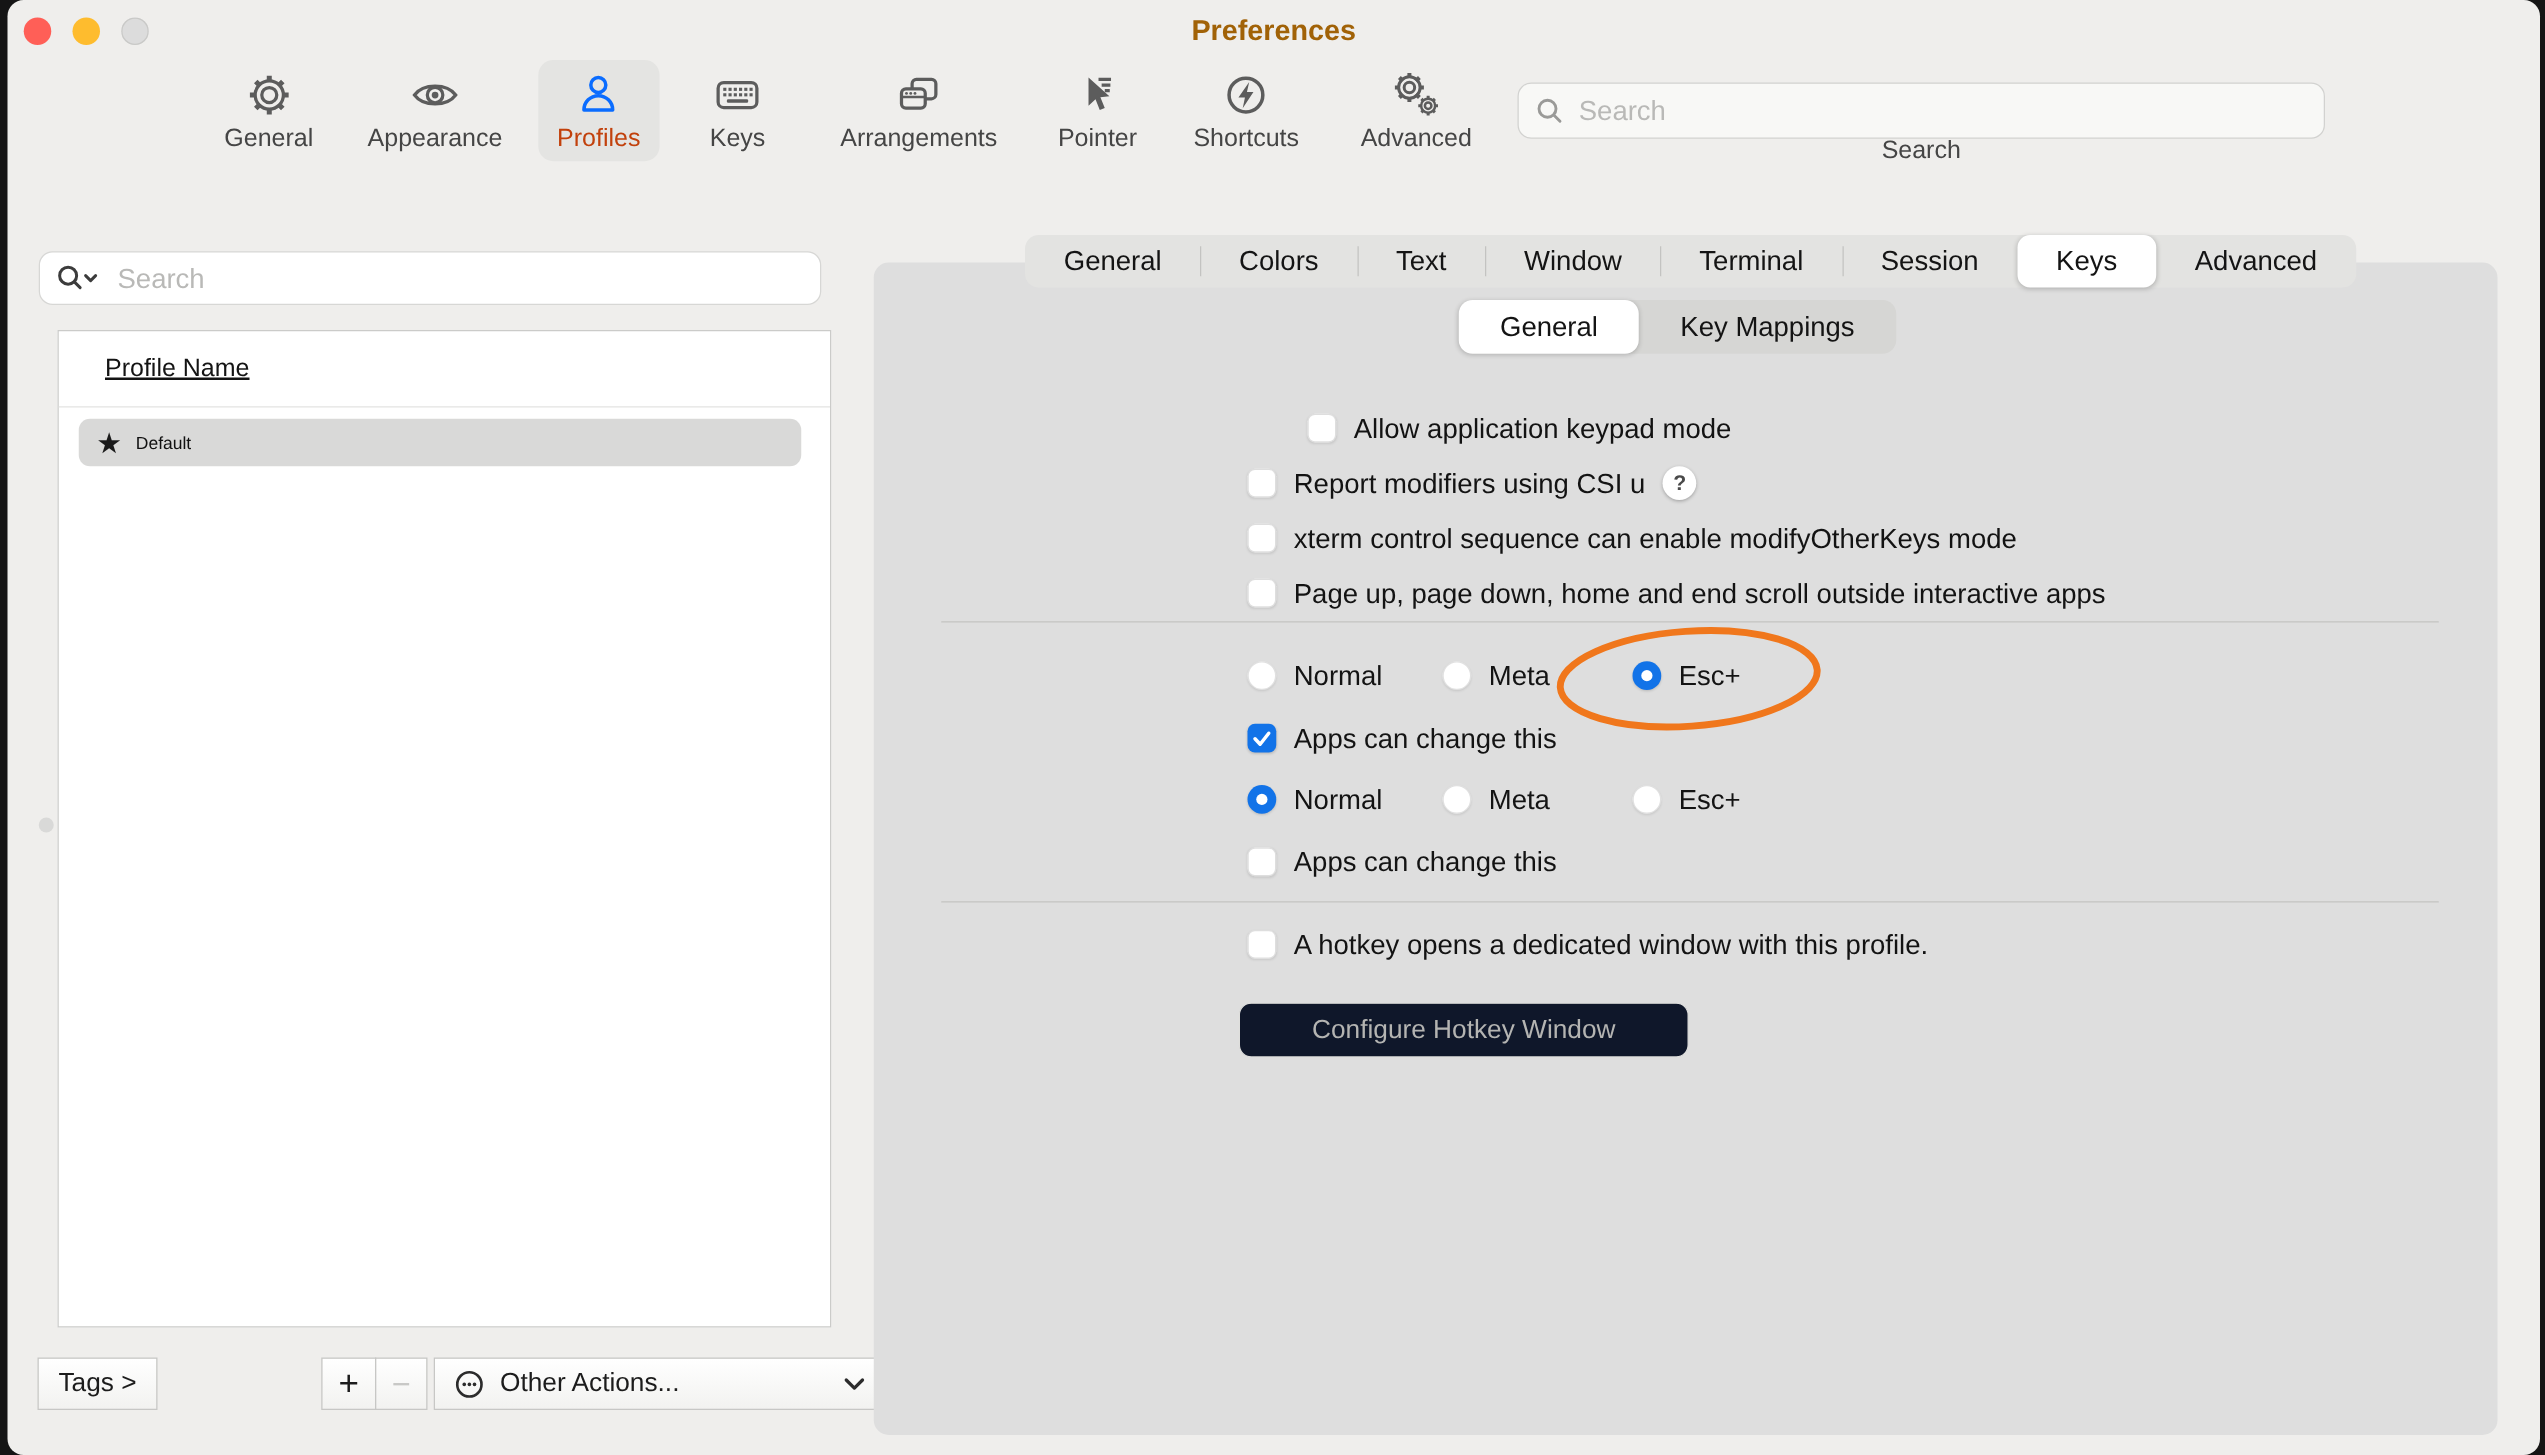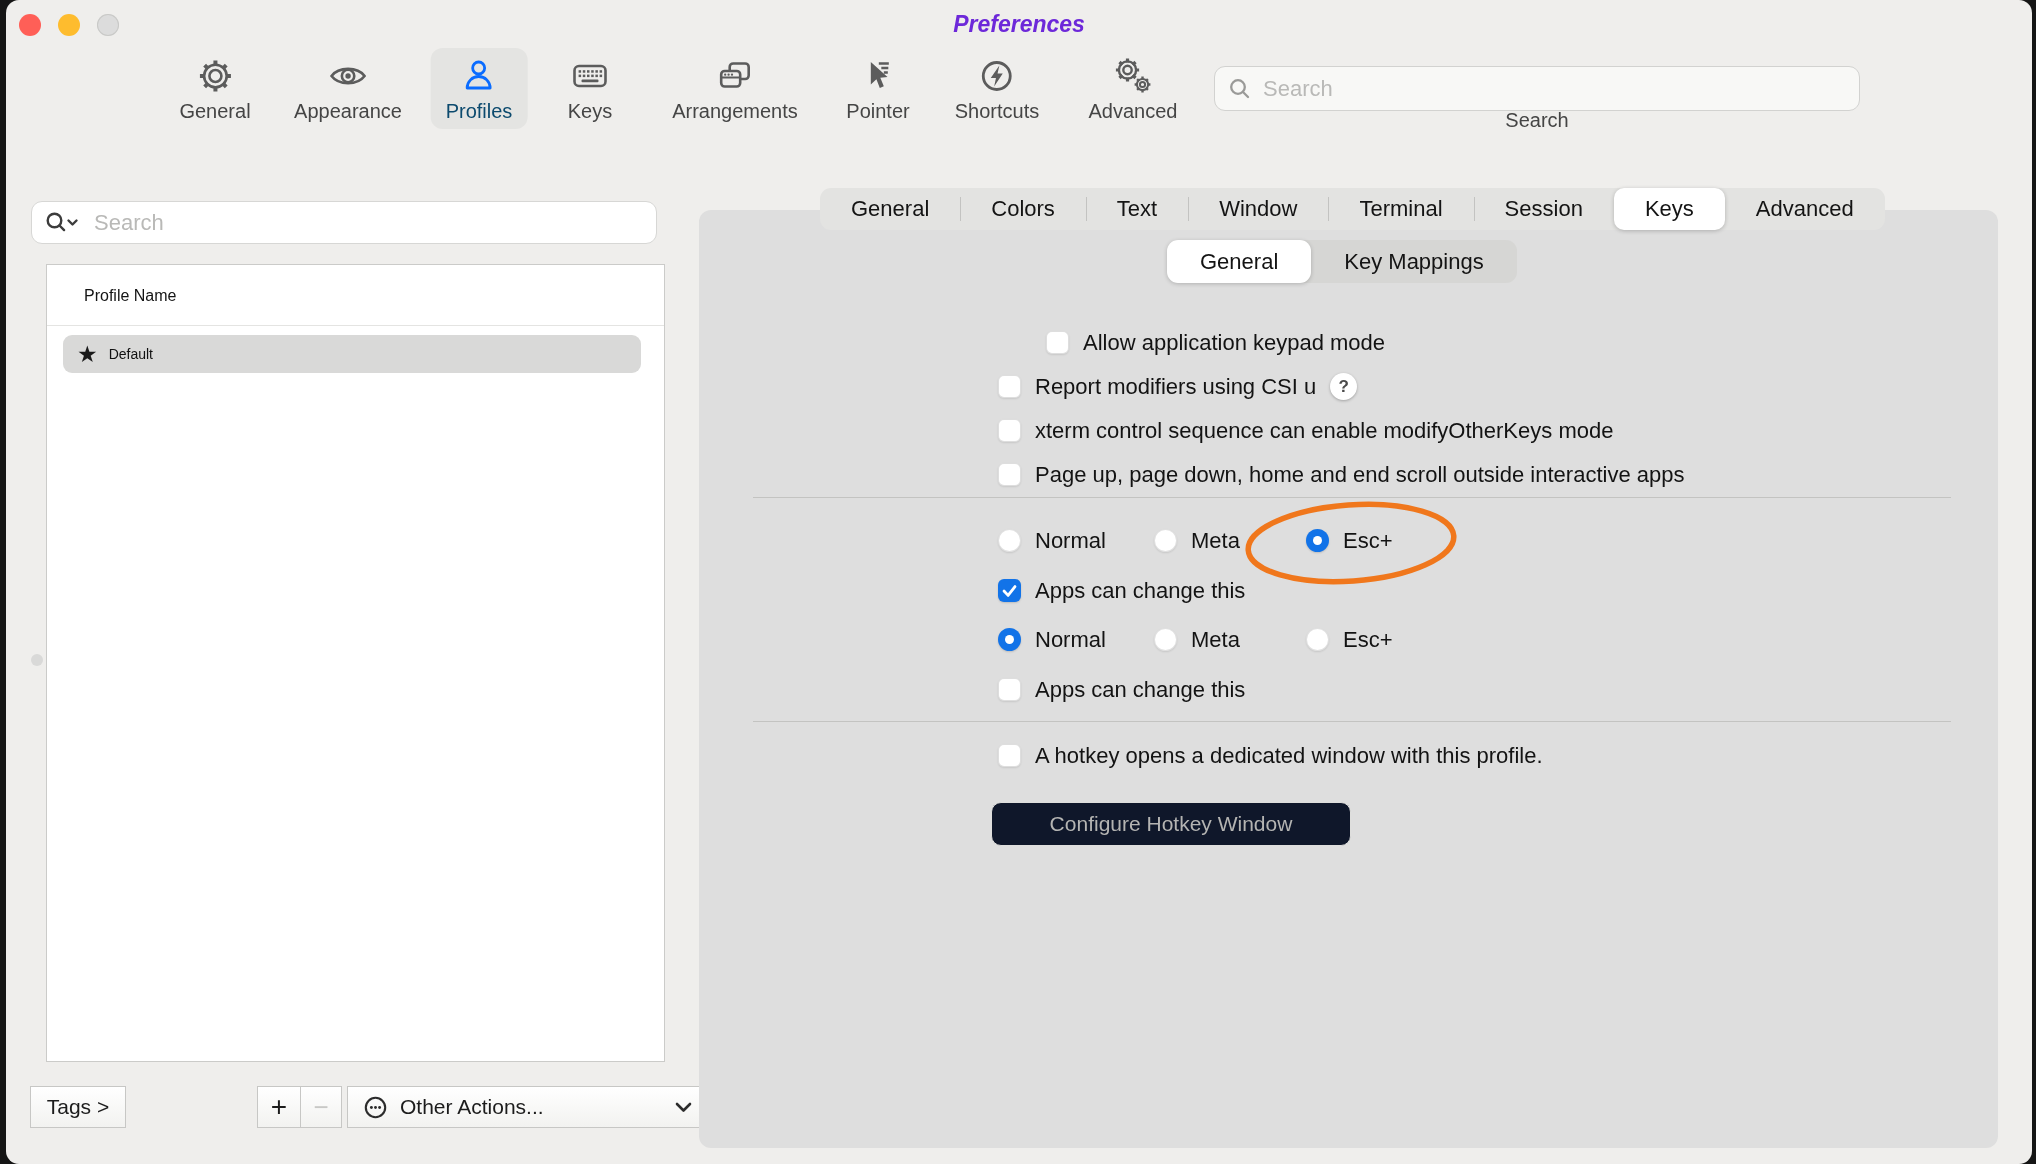--- a/index.html
+++ b/index.html
@@ -8,50 +8,50 @@
 
   .window { position:absolute; left:6px; top:0; width:2026px; height:1164px;
             background:#efeeec; border-radius:13px; overflow:hidden; }
 
   
   .traffic { position:absolute; top:14px; width:22px; height:22px; border-radius:50%; }
   .t-close { left:13px; background:#ff5f57; }
   .t-min   { left:52px; background:#febc2e; }
   .t-zoom  { left:91px; background:#dcdcdc; box-shadow:inset 0 0 0 1px #c9c9c7; }
   .title { position:absolute; top:11px; left:0; width:100%; text-align:center;
-           font-size:23px; font-weight:700; color:#6d28d9;font-style:italic; }
+           font-size:23px; font-weight:700; color:#a16207; }
 
   
   .titem { position:absolute; top:48px; transform:translateX(-50%);
            display:flex; flex-direction:column; align-items:center;
            padding:7px 15px 6px; border-radius:12px; cursor:default; }
   .titem.selected { background:#e4e4e2; }
   .ticon { width:46px; height:42px; display:flex; align-items:center; justify-content:center; }
   .tlabel { font-size:20px; color:#454545; margin-top:3px; white-space:nowrap; }
-  .titem.selected .tlabel { color:#0c4a6e; }
+  .titem.selected .tlabel { color:#c2410c; }
 
   .tb-search { position:absolute; left:1208px; top:66px; width:646px; height:45px;
                border-radius:11px; border:1px solid #d2d2d0; background:#f8f8f6;
                font-size:22px; color:#333; padding:0 16px 0 48px; outline:none; }
   .tb-search::placeholder { color:#b9b9b7; }
   .tb-search-icon { position:absolute; left:1222px; top:77px; }
   .tb-search-label { position:absolute; left:1208px; top:109px; width:646px;
                      text-align:center; font-size:20px; color:#454545; }
 
   
   .side-search { position:absolute; left:25px; top:201px; width:626px; height:43px;
                  border-radius:11px; border:1px solid #d7d7d5; background:#fff;
                  font-size:22px; color:#333; padding:0 14px 0 62px; outline:none; }
   .side-search::placeholder { color:#b9b9b7; }
   .side-search-icon { position:absolute; left:39px; top:211px; }
 
   .listbox { position:absolute; left:40px; top:264px; width:619px; height:798px;
              background:#fff; border:1px solid #cbcbc9; }
-  .listheader { height:61px; line-height:61px; padding-left:37px; font-size:16px;
-                color:#141414; border-bottom:1px solid #e4e4e2; }
+  .listheader { height:61px; line-height:61px; padding-left:37px; font-size:20px;
+                color:#141414; border-bottom:1px solid #e4e4e2;text-decoration:underline; }
   .profile-row { position:absolute; left:16px; top:70px; width:578px; height:38px;
                  background:#d9d9d8; border-radius:9px; display:flex; align-items:center;
                  padding-left:14px; }
   .profile-row .star { font-size:23px; color:#1a1a1a; margin-right:11px; line-height:1; }
   .profile-row .pname { font-size:14px; color:#111; }
 
   .splitter-dot { position:absolute; left:25px; top:654px; width:12px; height:12px;
                   border-radius:50%; background:#d9d9d8; }
 
   .btn { position:absolute; top:1086px; height:42px; background:linear-gradient(#ffffff,#f2f2f0);

